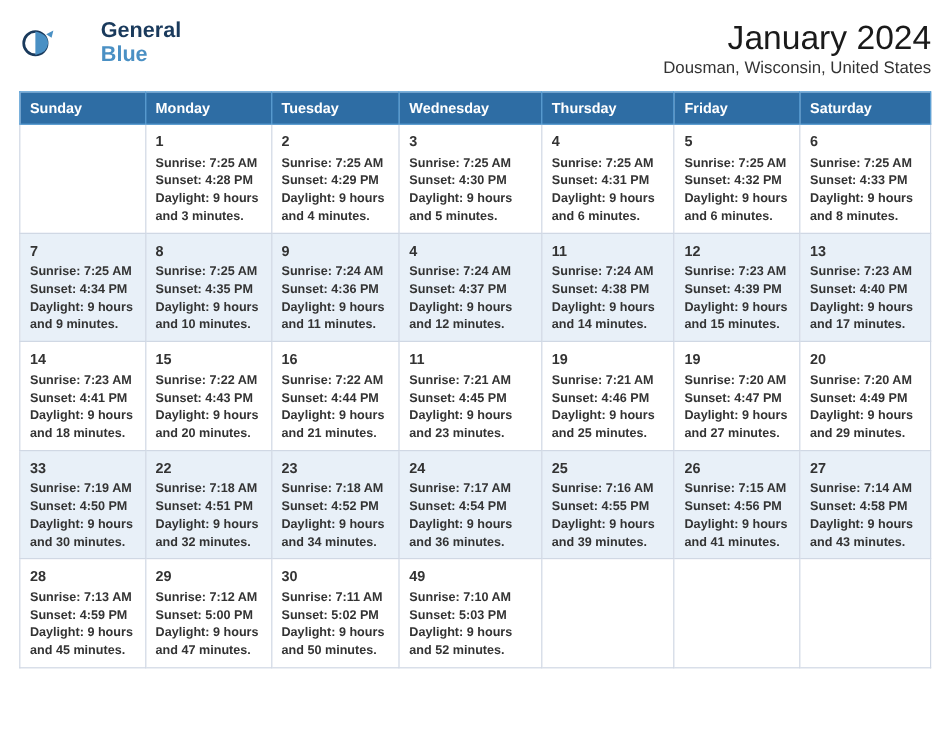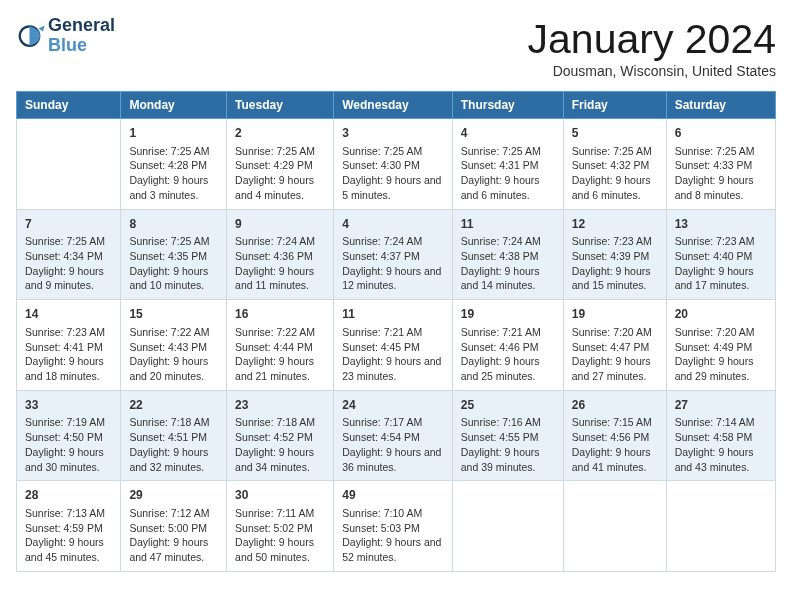--- a/index.html
+++ b/index.html
@@ -18,34 +18,35 @@
     }
     .logo {
       display: flex;
       align-items: center;
     }
     .logo-text {
       font-size: 18px;
       font-weight: bold;
       color: #1a3a5c;
       line-height: 1.1;
+      margin-left: 36px;
     }
     .logo-text span {
       color: #4a90c4;
     }
     .logo-icon {
       width: 30px;
       height: 30px;
       margin-right: 2px;
     }
     .title-block {
       text-align: right;
     }
     .month-title {
-      font-size: 41px;
+      font-size: 28px;
       color: #1a1a1a;
       font-weight: normal;
     }
     .location-title {
       font-size: 14px;
       color: #333;
     }
     table {
       width: 100%;
       border-collapse: collapse;
@@ -79,20 +80,21 @@
     }
     .day-number {
       font-weight: bold;
       font-size: 12px;
       display: block;
       margin-bottom: 2px;
     }
     .day-info {
       font-size: 10.5px;
       color: #333;
+      font-weight: bold;
     }
   </style>
 </head>
 <body>
 
 <div class="header">
   <div class="logo">
     <svg class="logo-icon" viewBox="0 0 40 40" xmlns="http://www.w3.org/2000/svg">
       <circle cx="18" cy="20" r="13" fill="none" stroke="#1a3a5c" stroke-width="3"></circle>
       <path d="M18 7 Q32 10 32 20 Q32 30 18 33" fill="#4a90c4"></path>

